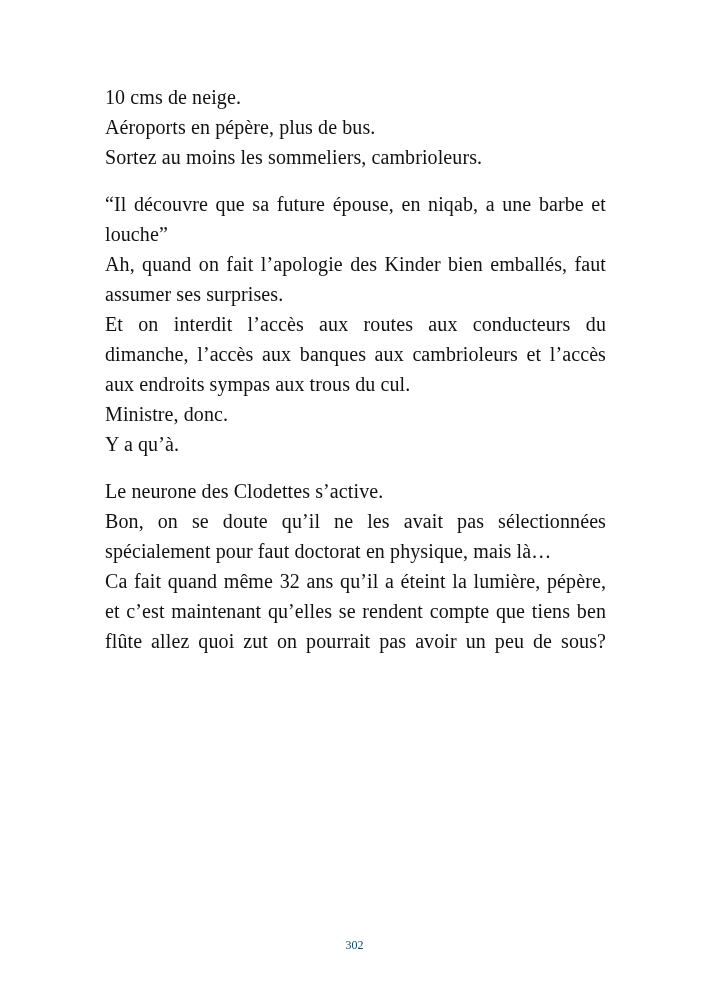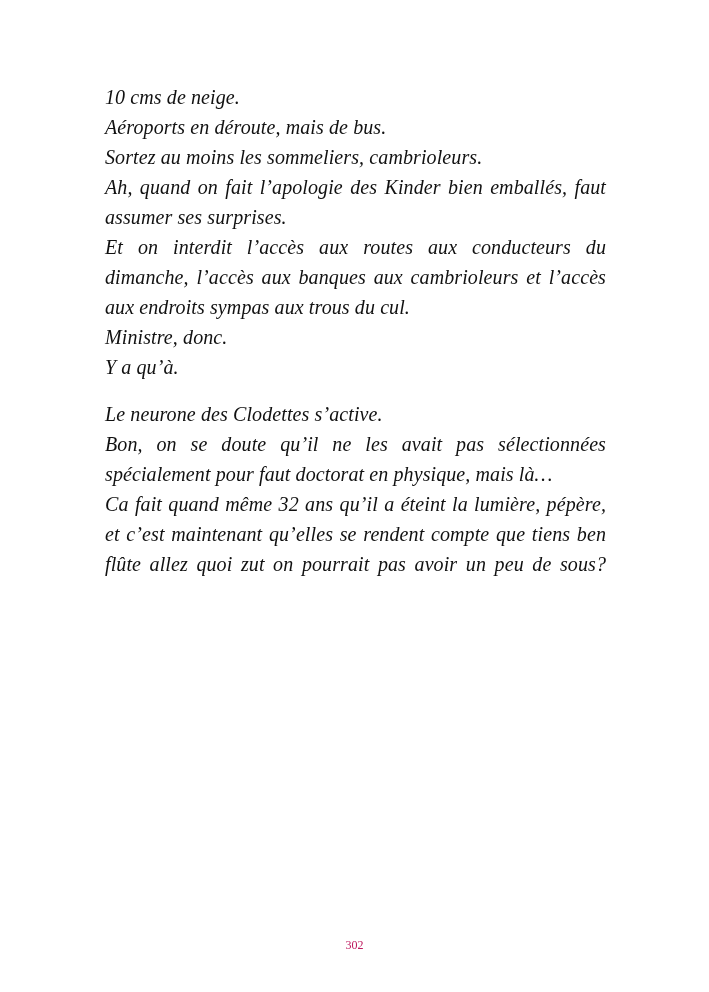--- a/index.html
+++ b/index.html
@@ -18,21 +18,20 @@
   .page {
     position: absolute;
     inset: 0;
     background: #ffffff;
   }
   .text-area {
     position: absolute;
     left: 105px;
     top: 82px;
     width: 501px;
-    font-style: italic;
   }
   .text-area p {
     margin: 0;
     font-size: 20px;
     line-height: 30px;
     text-align: justify;
     letter-spacing: 0.1px;
   }
   .text-area p.gap-before {
     margin-top: 17px;
@@ -40,31 +39,32 @@
   .text-area p.justify-last {
     text-align-last: justify;
   }
   .page-footer {
     position: absolute;
     left: 0;
     right: 0;
     top: 938px;
     text-align: center;
     font-size: 12px;
-    color: #be185d;
+    color: #0c4a6e;
   }
 </style>
 </head>
 <body>
 
 <div class="page">
   <div class="text-area">
     <p>10 cms de neige.</p>
-    <p>Aéroports en déroute, mais de bus.</p>
+    <p>Aéroports en pépère, plus de bus.</p>
     <p>Sortez au moins les sommeliers, cambrioleurs.</p>
+    <p class="gap-before">“Il découvre que sa future épouse, en niqab, a une barbe et louche”</p>
     <p>Ah, quand on fait l’apologie des Kinder bien emballés, faut assumer ses surprises.</p>
     <p>Et on interdit l’accès aux routes aux conducteurs du dimanche, l’accès aux banques aux cambrioleurs et l’accès aux endroits sympas aux trous du cul.</p>
     <p>Ministre, donc.</p>
     <p>Y a qu’à.</p>
     <p class="gap-before">Le neurone des Clodettes s’active.</p>
     <p>Bon, on se doute qu’il ne les avait pas sélectionnées spécialement pour faut doctorat en physique, mais là…</p>
     <p class="justify-last">Ca fait quand même 32 ans qu’il a éteint la lumière, pépère, et c’est maintenant qu’elles se rendent compte que tiens ben flûte allez quoi zut on pourrait pas avoir un peu de sous?</p>
   </div>
   <div class="page-footer">302</div>
 </div>

